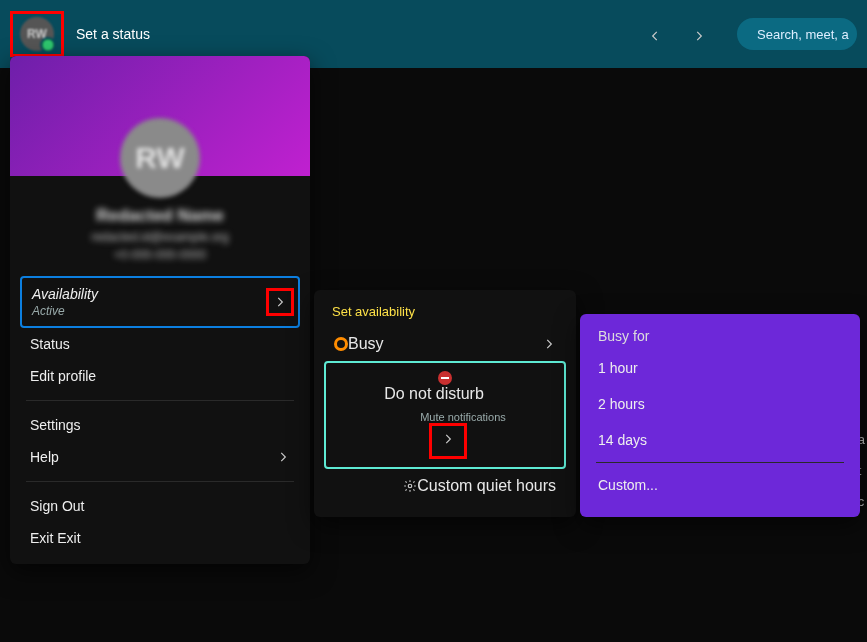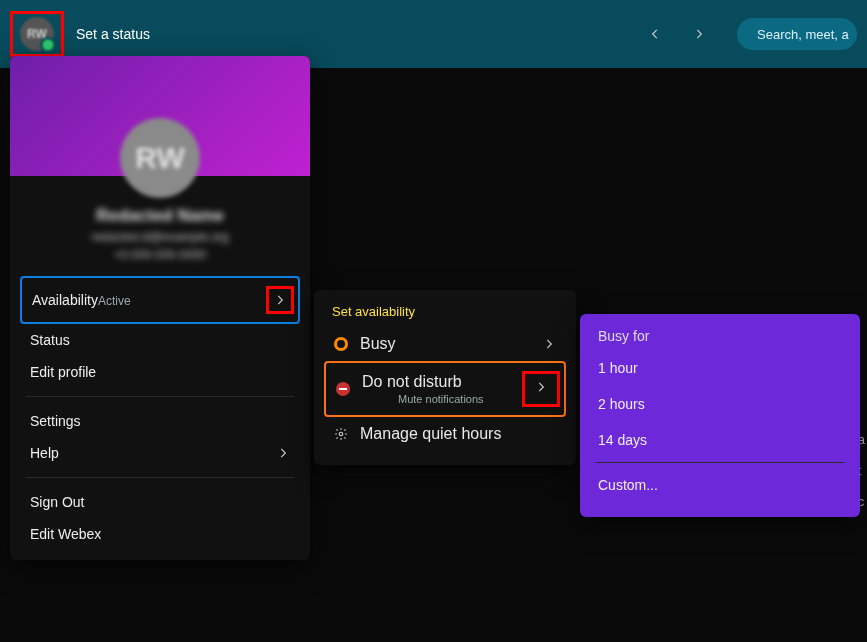--- a/index.html
+++ b/index.html
@@ -42,21 +42,21 @@
     }
     .avatar-small::after {
       content:"";
       position:absolute; right:-2px; bottom:-2px;
       width:12px; height:12px; border-radius:50%;
       background: radial-gradient(circle, #2ec76f 60%, #1a7a42 62%);
       border:2px solid #074b5c;
     }
     .status-text { color:#fff; font-size:14px; }
     .topbar-right {
-      margin-left:auto; display:flex; align-items:center; gap:16px;
+      margin-left:auto; display:flex; align-items:flex-end; gap:16px;
     }
     .nav-arrow {
       width:28px; height:28px; display:flex; align-items:center; justify-content:center;
       color:#cde; font-size:18px; border-radius:4px;
     }
     .search-pill {
       background:#0b6a82; border-radius:16px; height:32px;
       display:flex; align-items:center; padding:0 12px; gap:8px;
       color:#def; font-size:13px; margin-left:8px;
       max-width:120px; overflow:hidden; white-space:nowrap;
@@ -87,60 +87,60 @@
     }
     .display-name { font-size:17px; font-weight:600; color:#ddd; filter: blur(3px); }
     .sub-line { font-size:12px; color:#bbb; margin-top:4px; filter: blur(3px); }
     .menu-list { padding: 0 10px 10px; }
     .menu-item {
       display:flex; align-items:center; justify-content:space-between;
       padding:8px 10px; border-radius:4px;
       font-size:14px; color:#eee;
     }
     .menu-item .sub { font-size:12px; color:#9aa; margin-top:2px; }
-    .menu-item .col { display:flex; flex-direction:row; }
+    .menu-item .col { display:flex; flex-direction:column;font-style:italic; }
     .hl-blue { border:2px solid #0c7fe0; border-radius:4px; }
     .hl-red-box { position:relative; }
     .hl-red-arrow {
       border:3px solid #ff0000;
       padding: 4px 4px;
       margin-right:-6px;
       display:flex; align-items:center; justify-content:center;
     }
     .divider { height:1px; background:#2a2a2a; margin:8px 6px; }
 
     
     .avail-panel {
       position:absolute; top:290px; left:314px; width:262px;
       background:#111; border-radius:6px;
       box-shadow: 0 8px 24px rgba(0,0,0,.6);
       padding:10px 10px 14px;
       z-index:20;
     }
     .avail-title { font-size:13px; color:#fde047; padding:4px 8px 8px; }
     .avail-item {
-      display:flex; align-items:center; gap:12px;
-      padding:8px 10px; border-radius:4px;
+      display:flex; align-items:center; 
+      padding:8px 10px; border-radius:4px;justify-content:flex-end;
     }
     .status-dot {
       width:14px; height:14px; border-radius:50%;
     }
     .status-busy { border:3px solid #ff8c00; }
     .status-dnd {
       background:#c93030; position:relative;
     }
     .status-dnd::after {
       content:""; position:absolute; left:3px; right:3px; top:50%;
       height:2px; background:#fff; transform:translateY(-50%);
     }
     .gear-icon {
       width:14px; height:14px;
     }
-    .dnd-row { border:2px solid #f97316; border-radius:4px; }
-    .dnd-text .sub { font-size:11px; color:#9aa; margin-top:2px;padding-left:36px; }
+    .dnd-row { border:2px solid #5eead4; border-radius:4px;flex-direction:column; }
+    .dnd-text .sub { font-size:11px; color:#9aa; margin-top:8px;padding-left:36px; }
     .dnd-text { flex:1; display:flex; flex-direction:column; }
     .dnd-arrow-red { border:3px solid #ff0000; padding:6px 9px; margin-right:-6px; }
 
     
     .busy-panel {
       position:absolute; top:314px; left:580px; width:280px;
       background:#6d28d9; border-radius:6px;
       box-shadow: 0 8px 24px rgba(0,0,0,.6);
       padding:10px 8px 14px;
       z-index:30;
@@ -233,21 +233,21 @@
         </svg>
     </div>
 
     <div class="divider"></div>
 
     <div class="menu-item">
       <span>Sign Out</span>
     </div>
 
     <div class="menu-item">
-      <span>Edit Webex</span>
+      <span>Exit Exit</span>
     </div>
 
   </div>
 </div>
 
 <div class="avail-panel">
   <div class="avail-title">Set availability</div>
 
   <div class="avail-item">
     <span class="status-dot status-busy"></span>
@@ -268,21 +268,21 @@
           <path d="M9 5 L16 12 L9 19"></path>
         </svg>
     </span>
   </div>
 
   <div class="avail-item">
     <svg class="gear-icon" viewBox="0 0 24 24">
       <circle cx="12" cy="12" r="3" stroke="#ccc" stroke-width="2" fill="none"></circle>
       <path d="M12 2v3M12 19v3M4.2 4.2l2.1 2.1M17.7 17.7l2.1 2.1M2 12h3M19 12h3M4.2 19.8l2.1-2.1M17.7 6.3l2.1-2.1" stroke="#ccc" stroke-width="2"></path>
     </svg>
-    <span>Manage quiet hours</span>
+    <span>Custom quiet hours</span>
   </div>
 </div>
 
 <div class="busy-panel">
   <div class="busy-title">Busy for</div>
   <div class="busy-item">1 hour</div>
   <div class="busy-item">2 hours</div>
   <div class="busy-item">14 days</div>
   <div class="busy-divider"></div>
   <div class="busy-item">Custom...</div>

